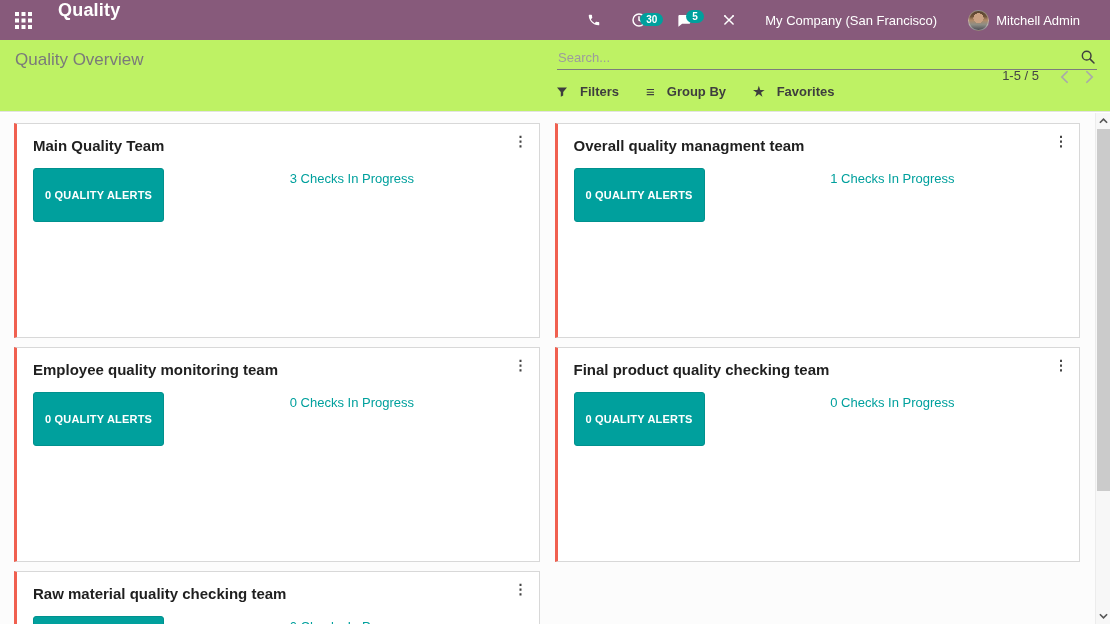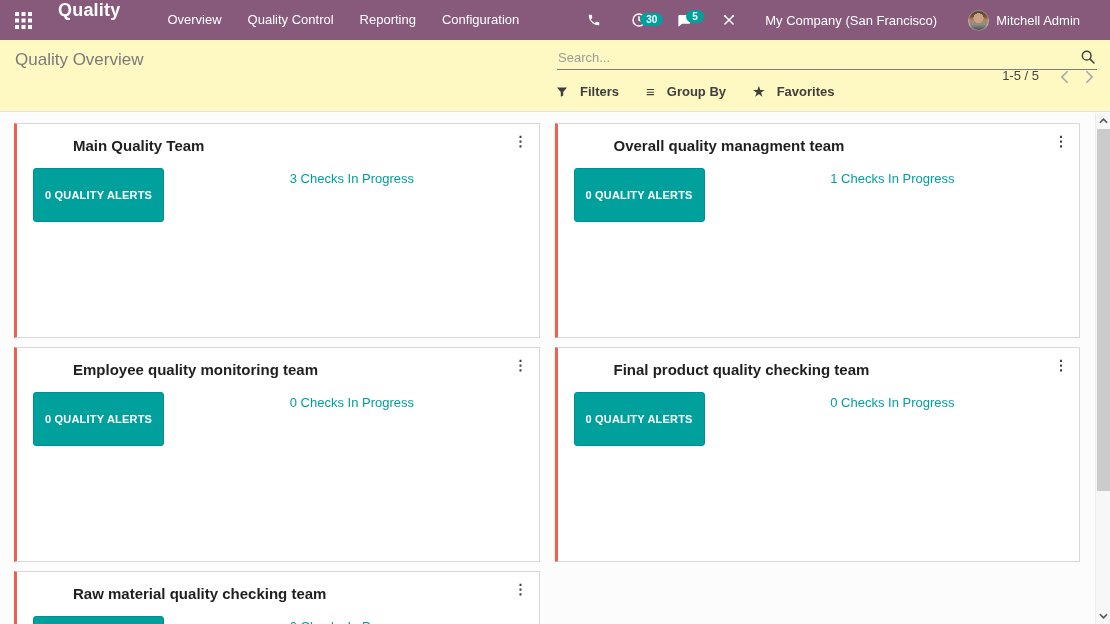--- a/index.html
+++ b/index.html
@@ -23,21 +23,21 @@
   .company-name { font-size:13px; white-space:nowrap; cursor:pointer; }
   .user-block { display:flex; align-items:center; gap:7px; margin-left:4px; cursor:pointer; }
   .avatar { width:21px; height:21px; border-radius:50%;
             background:
               radial-gradient(circle at 50% 38%, #caa183 0 33%, transparent 34%),
               linear-gradient(180deg, #57422f 0%, #6d5138 28%, #b08a67 48%, #8d8d85 72%, #4e4e55 100%);
             border:1px solid rgba(255,255,255,.35); }
   .user-name { font-size:13px; white-space:nowrap; }
 
   
-  .control-panel { position:absolute; top:40px; left:0; right:0; height:72px; background:#fef9c3;
+  .control-panel { position:absolute; top:40px; left:0; right:0; height:72px; background:#bef264;
                    border-bottom:1px solid #e3e3e3; }
   .breadcrumb { position:absolute; left:15px; top:10px; font-size:17px; color:#7a7a7a; }
   .search-wrap { position:absolute; left:557px; width:540px; top:7px; border-bottom:1px solid #7d7d7d; }
   .search-input { width:100%; border:none; outline:none; font-size:13px; color:#333;
                   padding:3px 26px 4px 1px; background:transparent; }
   .search-input::placeholder { color:#9c9c9c; }
   .search-icon-btn { position:absolute; right:1px; top:2px; cursor:pointer; }
   .filter-row { position:absolute; left:556px; top:44px; display:flex; align-items:center; gap:27px; }
   .fbtn { display:flex; align-items:center; gap:12px; font-size:13px; font-weight:700; color:#3e3e3e; cursor:pointer; }
   .star-glyph { font-size:13px; color:#3e3e3e; line-height:12px; }
@@ -45,21 +45,21 @@
   .pager { position:absolute; right:13px; top:28px; display:flex; align-items:flex-start; gap:10px; }
   .pager-value { font-size:13px; color:#444; margin-right:8px; }
   .pager-btn { cursor:pointer; display:flex; align-items:center; padding:2px; }
 
   
   .content { position:absolute; top:113px; left:0; right:15px; bottom:0; background:#fcfcfc;
              overflow:hidden; padding:10px 15px 0 14px; }
   .cards { display:grid; grid-template-columns:1fr 1fr; column-gap:15px; row-gap:9px; grid-auto-rows:215px; }
   .card { background:#fff; border:1px solid #d8d8d8; border-left:3px solid #F06050;
           position:relative; padding:12px 16px; }
-  .card-title { font-size:15px; font-weight:700; color:#1f1f1f; line-height:19px;margin-left:40px; }
+  .card-title { font-size:15px; font-weight:700; color:#1f1f1f; line-height:19px; }
   .kebab { position:absolute; top:7px; right:7px; width:22px; height:20px; text-align:center;
            color:#454545; font-size:14px; font-weight:700; line-height:20px; cursor:pointer; }
   .card-row { display:grid; grid-template-columns:1fr 1fr; margin-top:13px; align-items:start; }
   .alerts-badge { justify-self:start; background:#00A09D; color:#fff; font-size:11px; font-weight:700;
                   padding:20px 11px; border-radius:3px; letter-spacing:.2px; cursor:pointer; border:1px solid #00918e; }
   .checks-link { justify-self:start; padding-left:12px; margin-top:3px; color:#00A09D; font-size:13px;
                  text-decoration:none; cursor:pointer; }
 
   
   .scrollbar { position:absolute; top:113px; right:0; bottom:0; width:15px; background:#f7f7f7;
@@ -83,26 +83,20 @@
         <rect x="0" y="6.5" width="4" height="4"></rect>
           <rect x="6.5" y="6.5" width="4" height="4"></rect>
           <rect x="13" y="6.5" width="4" height="4"></rect>
         <rect x="0" y="13" width="4" height="4"></rect>
           <rect x="6.5" y="13" width="4" height="4"></rect>
           <rect x="13" y="13" width="4" height="4"></rect>
       </g>
     </svg>
   </div>
   <div class="brand">Quality</div>
-  <div class="nav-menu">
-    <div class="nav-item">Overview</div>
-    <div class="nav-item">Quality Control</div>
-    <div class="nav-item">Reporting</div>
-    <div class="nav-item">Configuration</div>
-  </div>
   <div class="spacer"></div>
   <div class="systray">
     <div class="systray-icon">
       <svg width="14" height="14" viewBox="0 0 24 24" fill="#ffffff">
         <path d="M6.62 10.79c1.44 2.83 3.76 5.14 6.59 6.59l2.2-2.21c.27-.27.67-.36 1.02-.24 1.12.37 2.33.57 3.57.57.55 0 1 .45 1 1V20c0 .55-.45 1-1 1-9.39 0-17-7.61-17-17 0-.55.45-1 1-1h3.5c.55 0 1 .45 1 1 0 1.25.2 2.45.57 3.57.11.35.03.74-.25 1.02l-2.2 2.2z"></path>
       </svg>
     </div>
     <div class="systray-icon">
       <svg width="16" height="16" viewBox="0 0 24 24" fill="none" stroke="#ffffff" stroke-width="2.2">
         <circle cx="12" cy="12" r="9"></circle>

